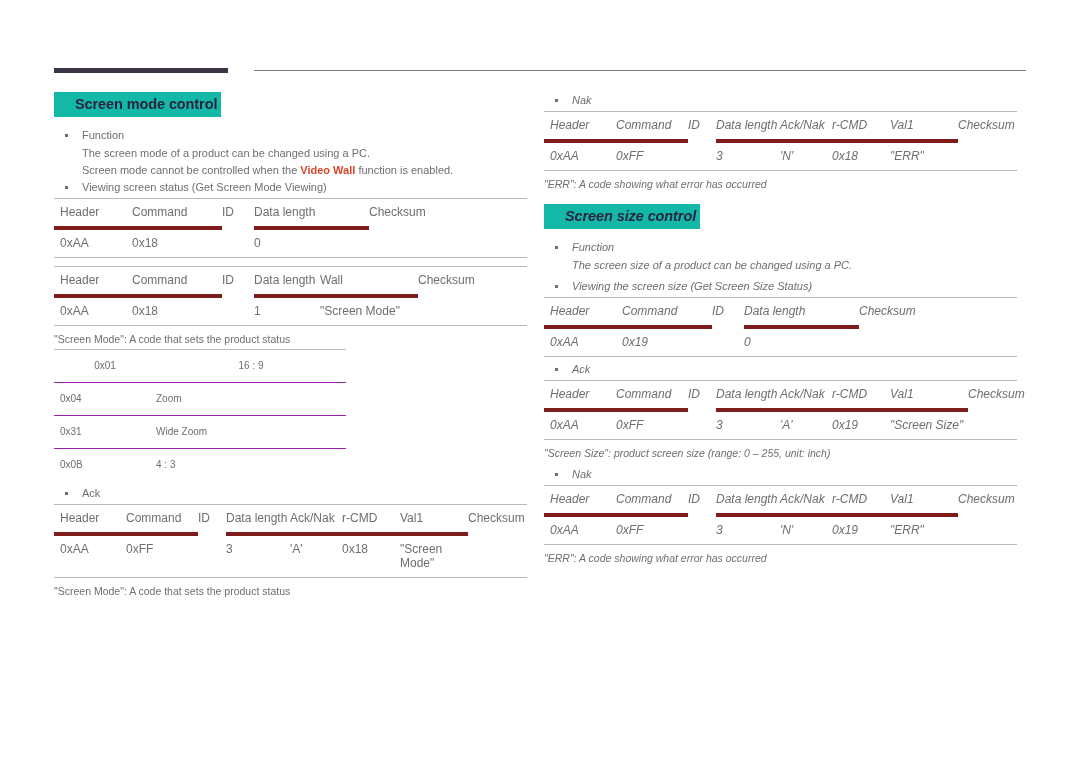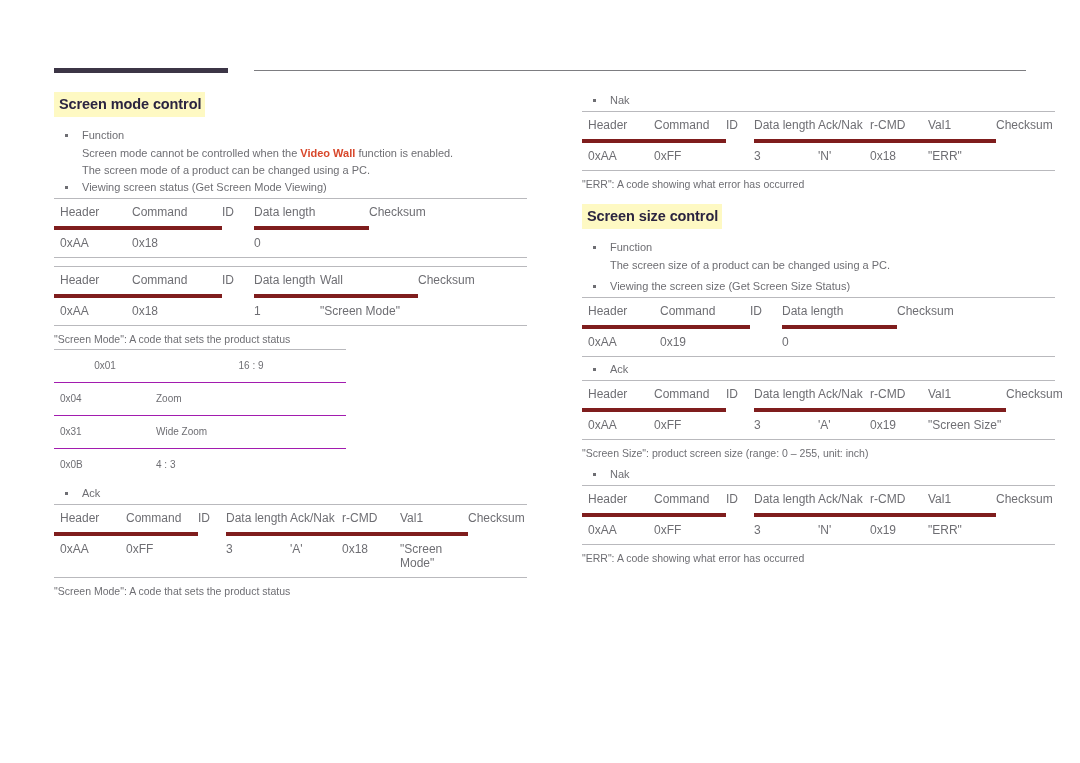--- a/index.html
+++ b/index.html
@@ -19,31 +19,31 @@
     position:absolute;left:54px;top:68px;width:174px;height:5px;
     background:#3c3546;
   }
   .topbar-thin{
     position:absolute;left:254px;top:70px;width:772px;height:1px;
     background:#7d7d81;
   }
 
   
   .col-left{position:absolute;left:54px;top:92px;width:473px;}
-  .col-right{position:absolute;left:582px;top:92px;width:473px;}
+  .col-right{position:absolute;left:544px;top:92px;width:473px;font-style:italic;}
 
   
   .section-heading{
     display:inline-block;
-    background:#fef9c3;
+    background:#14b8a6;
     color:#2b2440;
     font-size:14.5px;
     font-weight:bold;
     line-height:20px;
-    padding:2px 4px 3px 5px;
+    padding:2px 4px 3px 21px;
     letter-spacing:-0.1px;
     margin:0 4px 10px 0;
   }
 
   
   .bullet{
     position:relative;
     padding-left:28px;
     font-size:11px;
     line-height:17px;
@@ -136,22 +136,22 @@
 <div class="page">
 
   <div class="topbar-dark"></div>
   <div class="topbar-thin"></div>
 
   <div class="col-left">
 
     <div class="section-heading">Screen mode control</div>
 
     <div class="bullet">Function</div>
+    <div class="sub-line">The screen mode of a product can be changed using a PC.</div>
     <div class="sub-line"><span>Screen mode cannot be controlled when the </span><b>Video Wall</b><span> function is enabled.</span></div>
-    <div class="sub-line">The screen mode of a product can be changed using a PC.</div>
 
     <div class="bullet">Viewing screen status (Get Screen Mode Viewing)</div>
 
     <div class="tbl-wrap">
       <table class="spec">
         <colgroup>
             <col style="width:78px">
             <col style="width:90px">
             <col style="width:32px">
             <col style="width:115px">

